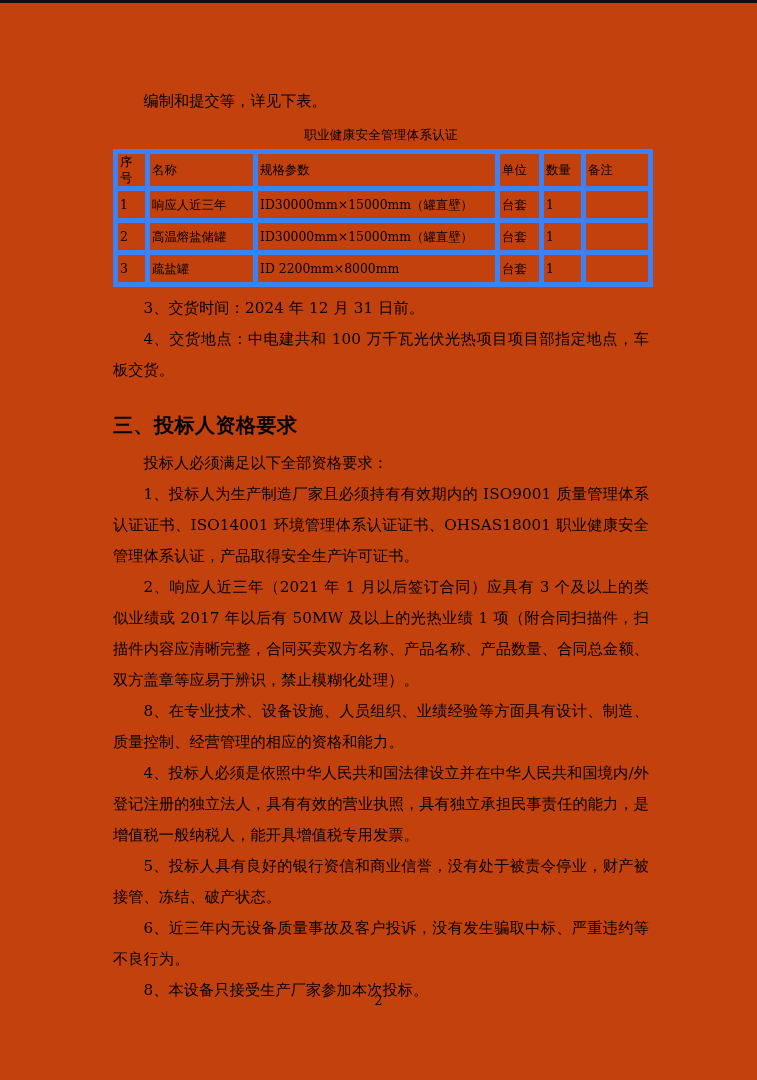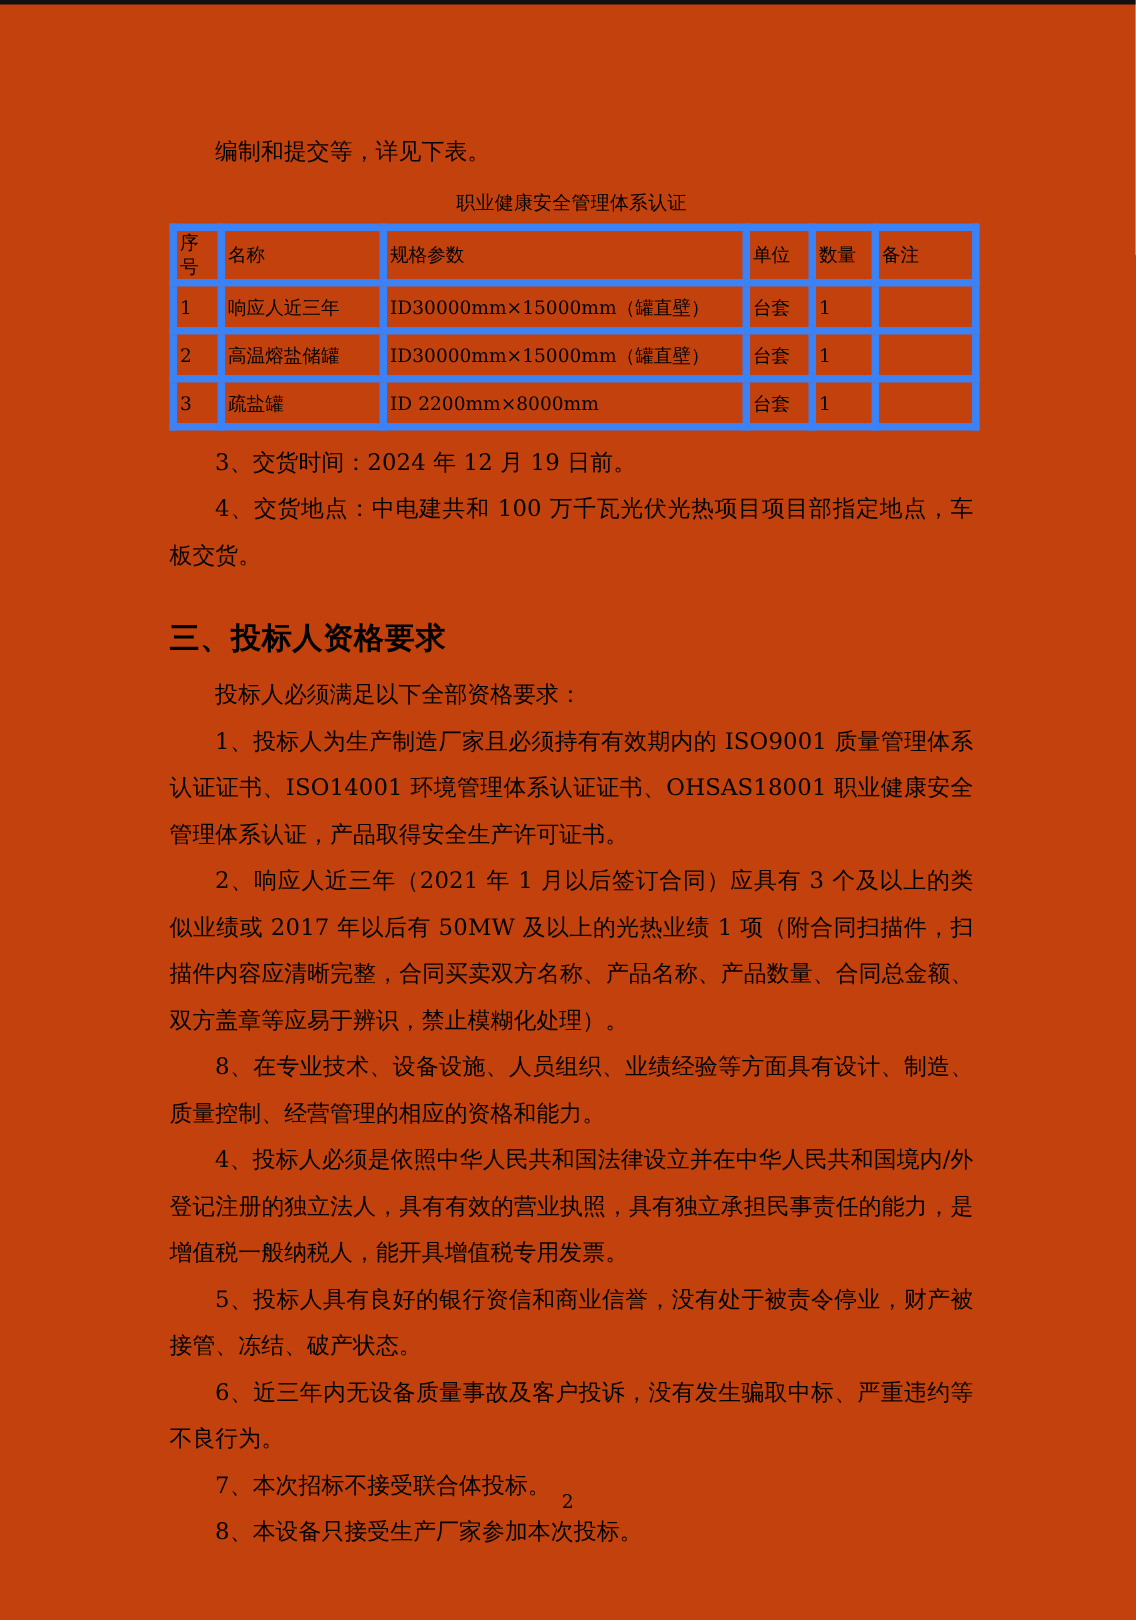--- a/index.html
+++ b/index.html
@@ -164,33 +164,32 @@
           <td class="spec-cell">ID 2200mm×8000mm</td>
           <td>台套</td>
           <td>1</td>
           <td></td>
         </tr>
       </tbody>
     </table>
 
     <div class="gap-sm"></div>
 
-    <p class="para indent">3、交货时间：2024 年 12 月 19 日前。</p>
+    <p class="para indent">3、交货时间：2024 年 12 月 31 日前。</p>
     <p class="para indent">4、交货地点：中电建共和 100 万千瓦光伏光热项目项目部指定地点，车板交货。</p>
 
     <h2 class="heading2">三、投标人资格要求</h2>
 
     <p class="para indent">投标人必须满足以下全部资格要求：</p>
 
     <p class="para indent">1、投标人为生产制造厂家且必须持有有效期内的 ISO9001 质量管理体系认证证书、ISO14001 环境管理体系认证证书、OHSAS18001 职业健康安全管理体系认证，产品取得安全生产许可证书。</p>
     <p class="para indent">2、响应人近三年（2021 年 1 月以后签订合同）应具有 3 个及以上的类似业绩或 2017 年以后有 50MW 及以上的光热业绩 1 项（附合同扫描件，扫描件内容应清晰完整，合同买卖双方名称、产品名称、产品数量、合同总金额、双方盖章等应易于辨识，禁止模糊化处理）。</p>
     <p class="para indent">8、在专业技术、设备设施、人员组织、业绩经验等方面具有设计、制造、质量控制、经营管理的相应的资格和能力。</p>
     <p class="para indent">4、投标人必须是依照中华人民共和国法律设立并在中华人民共和国境内/外登记注册的独立法人，具有有效的营业执照，具有独立承担民事责任的能力，是增值税一般纳税人，能开具增值税专用发票。</p>
     <p class="para indent">5、投标人具有良好的银行资信和商业信誉，没有处于被责令停业，财产被接管、冻结、破产状态。</p>
     <p class="para indent">6、近三年内无设备质量事故及客户投诉，没有发生骗取中标、严重违约等不良行为。</p>
-    <p class="para indent">7、本次招标不接受联合体投标。</p>
     <p class="para indent">8、本设备只接受生产厂家参加本次投标。</p>
 
   </div>
 
   <div class="page-number">2</div>
 
 </div>
 
 </body></html>

